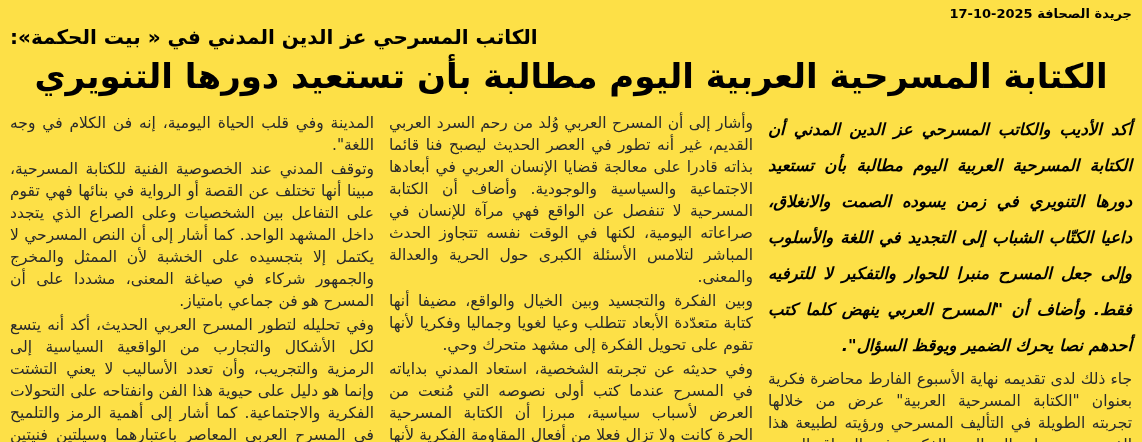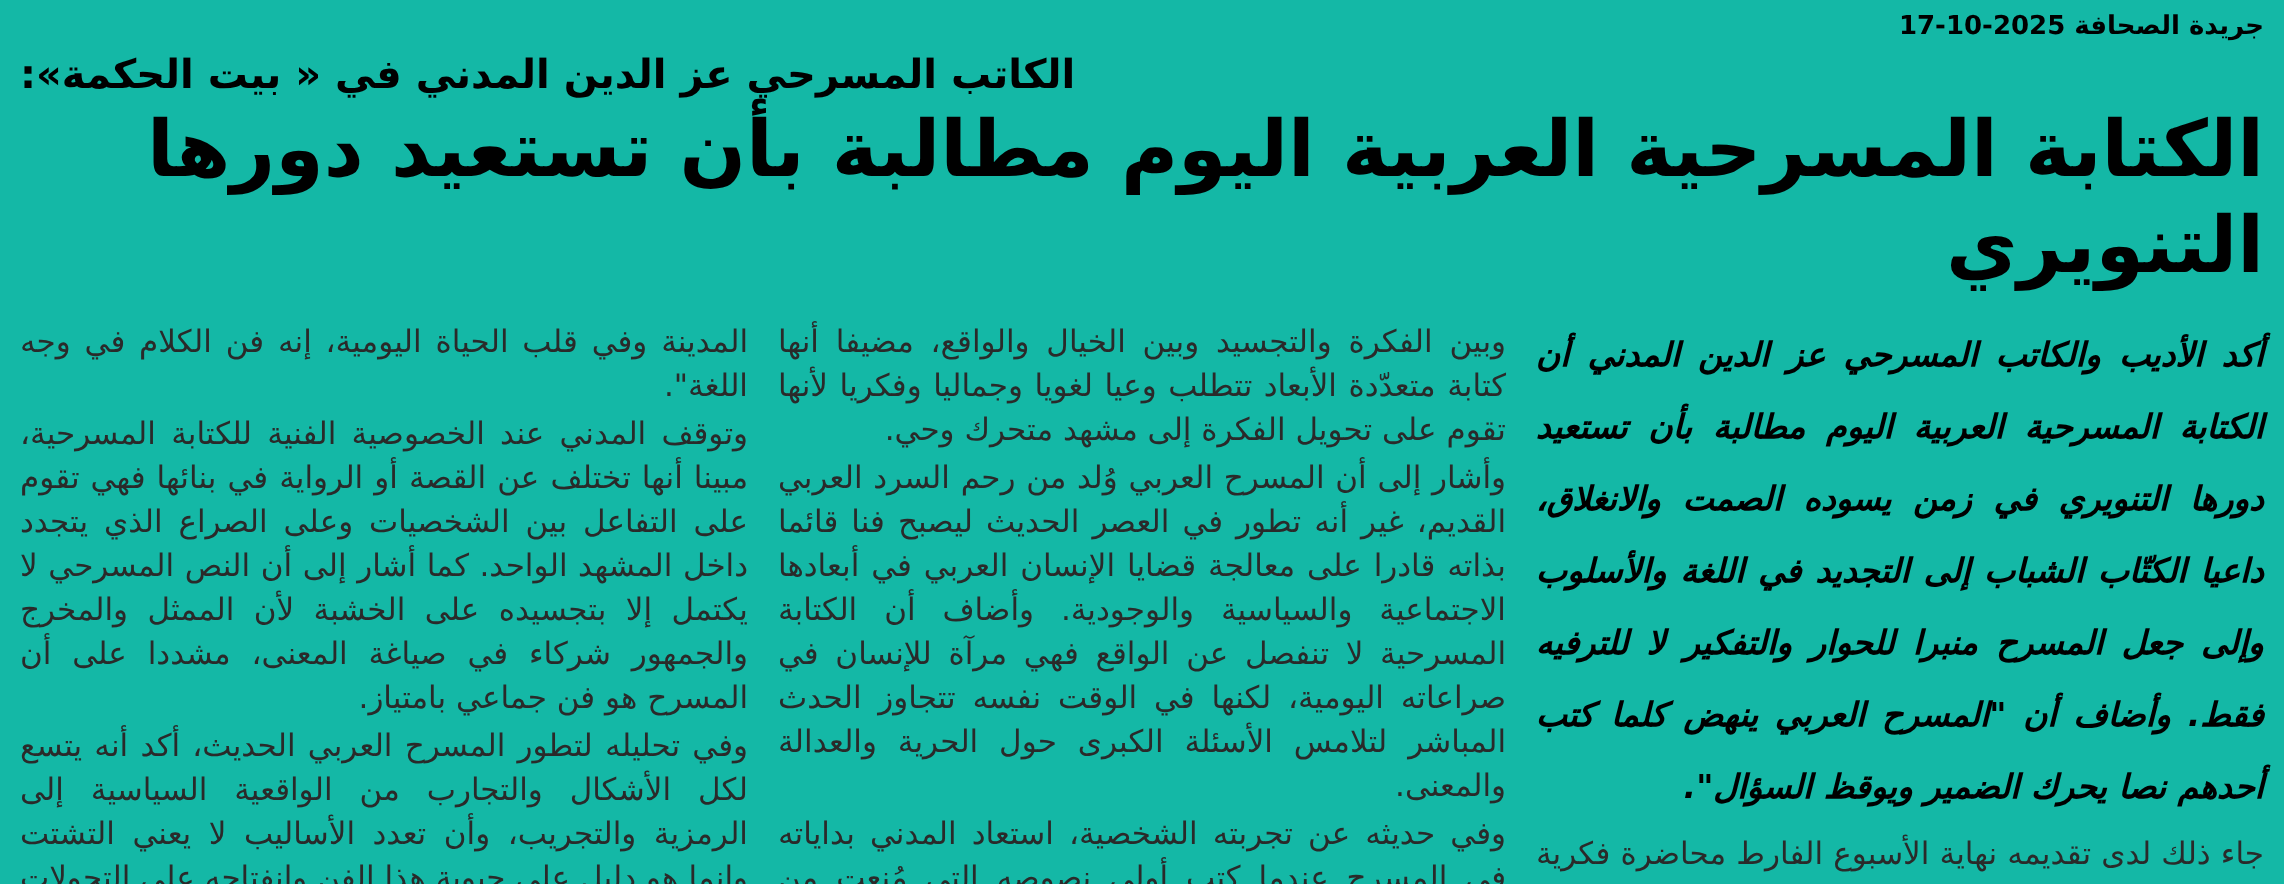--- a/index.html
+++ b/index.html
@@ -8,41 +8,42 @@
     font-family: "DejaVu Sans", sans-serif;
     width: 1142px;
     height: 442px;
     overflow: hidden;
   }
   .page {
     direction: rtl;
     width: 1142px;
     height: 442px;
     padding: 4px 10px 6px 10px;
-    background: #14b8a6;
+    background: #fde047;
     color: #1a1a1a;
   }
   .date-line {
     text-align: right;
     font-size: 13px;
     font-weight: bold;
     color: #000000;
     height: 20px;
     line-height: 20px;
   }
   .kicker {
     text-align: left;
     margin-right: 150px; 
     font-size: 20px;
     font-weight: bold;
     color: #000000;
     line-height: 26px;
   }
   .headline {
-    font-size: 39px;
+    text-align: center;
+    font-size: 34px;
     font-weight: 900;
     color: #000000;
     line-height: 48px;
     margin: 2px 0 12px 0;
     letter-spacing: -0.5px;
   }
   .columns {
     display: flex;
     gap: 15px;
     align-items: flex-start;
@@ -78,22 +79,22 @@
 
   <div class="columns">
 
     <div class="col">
       <p class="lead">أكد الأديب والكاتب المسرحي عز الدين المدني أن الكتابة المسرحية العربية اليوم مطالبة بأن تستعيد دورها التنويري في زمن يسوده الصمت والانغلاق، داعيا الكتّاب الشباب إلى التجديد في اللغة والأسلوب وإلى جعل المسرح منبرا للحوار والتفكير لا للترفيه فقط. وأضاف أن "المسرح العربي ينهض كلما كتب أحدهم نصا يحرك الضمير ويوقظ السؤال".</p>
       <p>جاء ذلك لدى تقديمه نهاية الأسبوع الفارط محاضرة فكرية بعنوان "الكتابة المسرحية العربية" عرض من خلالها تجربته الطويلة في التأليف المسرحي ورؤيته لطبيعة هذا الفن وخصوصياته الجمالية والفكرية في السياق العربي المعاصر.</p>
 
     </div>
 
     <div class="col">
+      <p>وأشار إلى أن المسرح العربي وُلد من رحم السرد العربي القديم، غير أنه تطور في العصر الحديث ليصبح فنا قائما بذاته قادرا على معالجة قضايا الإنسان العربي في أبعادها الاجتماعية والسياسية والوجودية. وأضاف أن الكتابة المسرحية لا تنفصل عن الواقع فهي مرآة للإنسان في صراعاته اليومية، لكنها في الوقت نفسه تتجاوز الحدث المباشر لتلامس الأسئلة الكبرى حول الحرية والعدالة والمعنى.</p>
       <p>وبين الفكرة والتجسيد وبين الخيال والواقع، مضيفا أنها كتابة متعدّدة الأبعاد تتطلب وعيا لغويا وجماليا وفكريا لأنها تقوم على تحويل الفكرة إلى مشهد متحرك وحي.</p>
-      <p>وأشار إلى أن المسرح العربي وُلد من رحم السرد العربي القديم، غير أنه تطور في العصر الحديث ليصبح فنا قائما بذاته قادرا على معالجة قضايا الإنسان العربي في أبعادها الاجتماعية والسياسية والوجودية. وأضاف أن الكتابة المسرحية لا تنفصل عن الواقع فهي مرآة للإنسان في صراعاته اليومية، لكنها في الوقت نفسه تتجاوز الحدث المباشر لتلامس الأسئلة الكبرى حول الحرية والعدالة والمعنى.</p>
       <p>وفي حديثه عن تجربته الشخصية، استعاد المدني بداياته في المسرح عندما كتب أولى نصوصه التي مُنعت من العرض لأسباب سياسية، مبرزا أن الكتابة المسرحية الحرة كانت ولا تزال فعلا من أفعال المقاومة الفكرية لأنها تفضح التناقضات وتكسر الصمت. وقال في هذا السياق إن "المسرح لا يعيش في الهامش وإنما في قلب</p>
     </div>
 
     <div class="col">
       <p>المدينة وفي قلب الحياة اليومية، إنه فن الكلام في وجه اللغة".</p>
       <p>وتوقف المدني عند الخصوصية الفنية للكتابة المسرحية، مبينا أنها تختلف عن القصة أو الرواية في بنائها فهي تقوم على التفاعل بين الشخصيات وعلى الصراع الذي يتجدد داخل المشهد الواحد. كما أشار إلى أن النص المسرحي لا يكتمل إلا بتجسيده على الخشبة لأن الممثل والمخرج والجمهور شركاء في صياغة المعنى، مشددا على أن المسرح هو فن جماعي بامتياز.</p>
       <p>وفي تحليله لتطور المسرح العربي الحديث، أكد أنه يتسع لكل الأشكال والتجارب من الواقعية السياسية إلى الرمزية والتجريب، وأن تعدد الأساليب لا يعني التشتت وإنما هو دليل على حيوية هذا الفن وانفتاحه على التحولات الفكرية والاجتماعية. كما أشار إلى أهمية الرمز والتلميح في المسرح العربي المعاصر باعتبارهما وسيلتين فنيتين للتعبير عن القضايا الحساسة في المجتمعات العربية دون الوقوع في المباشراتية أو الخطابية.</p>
     </div>
 
   </div>

